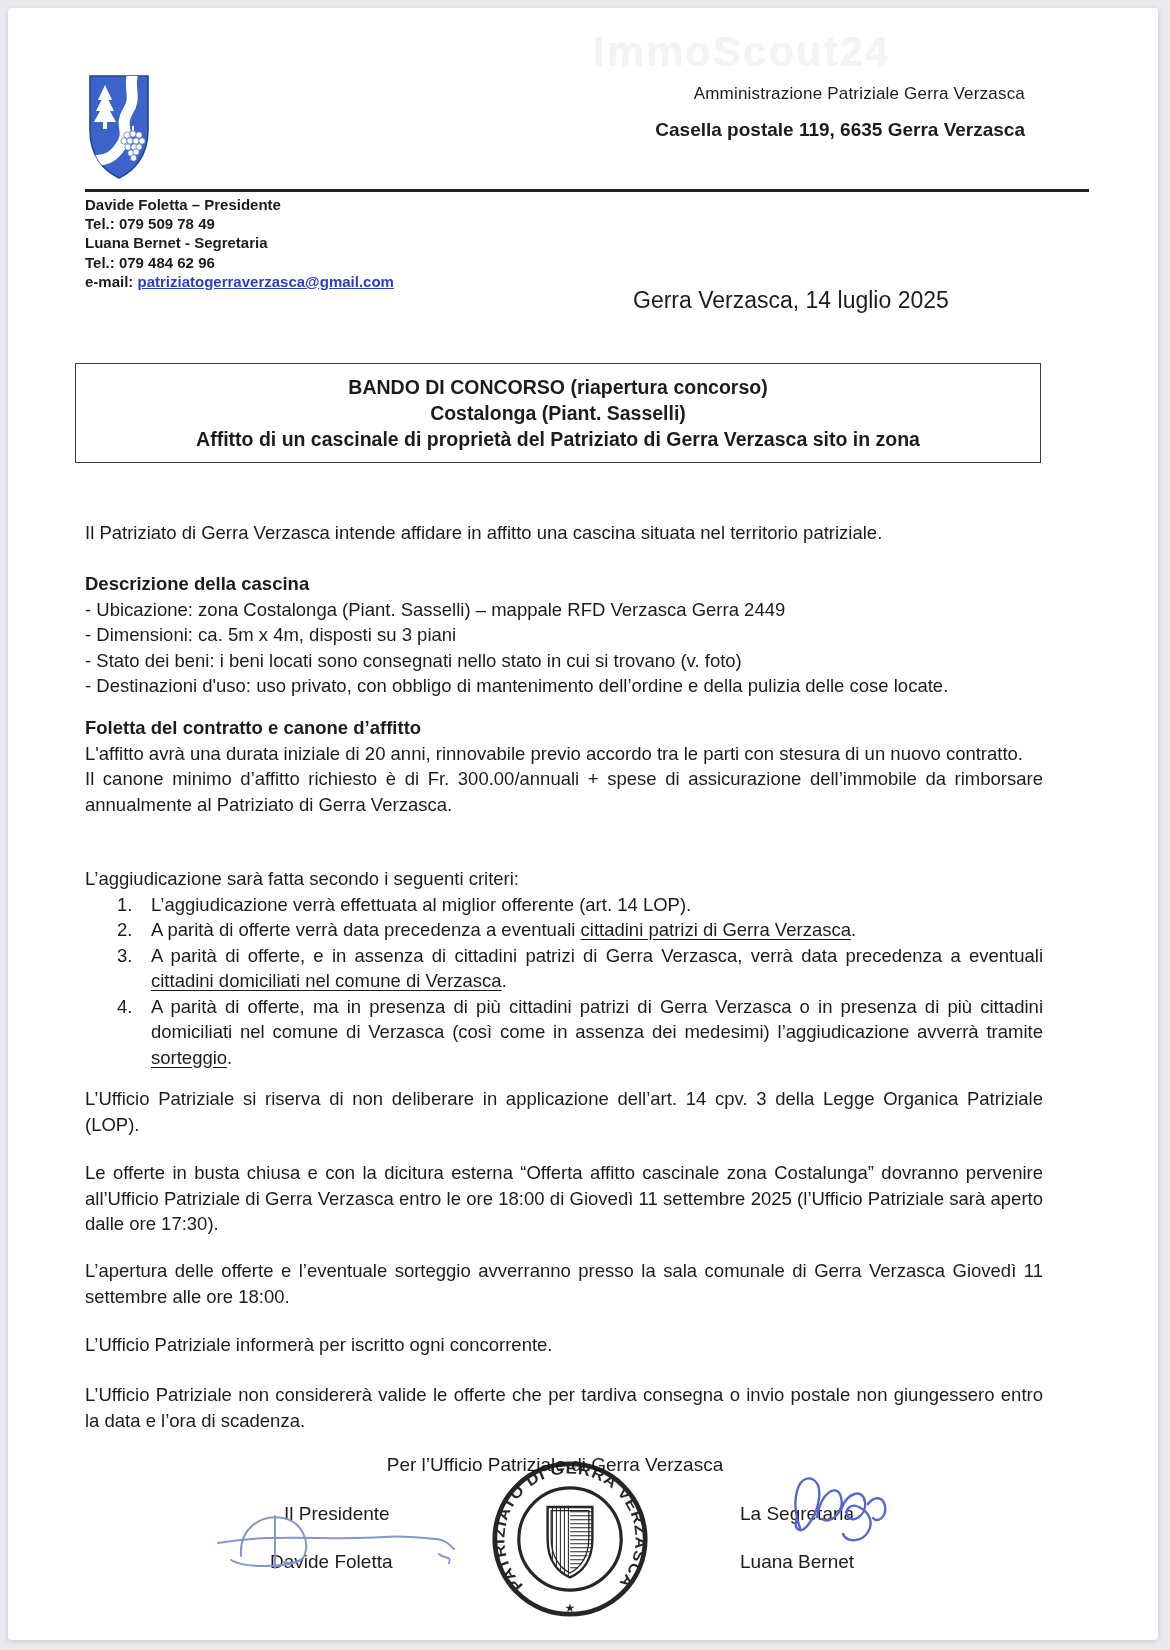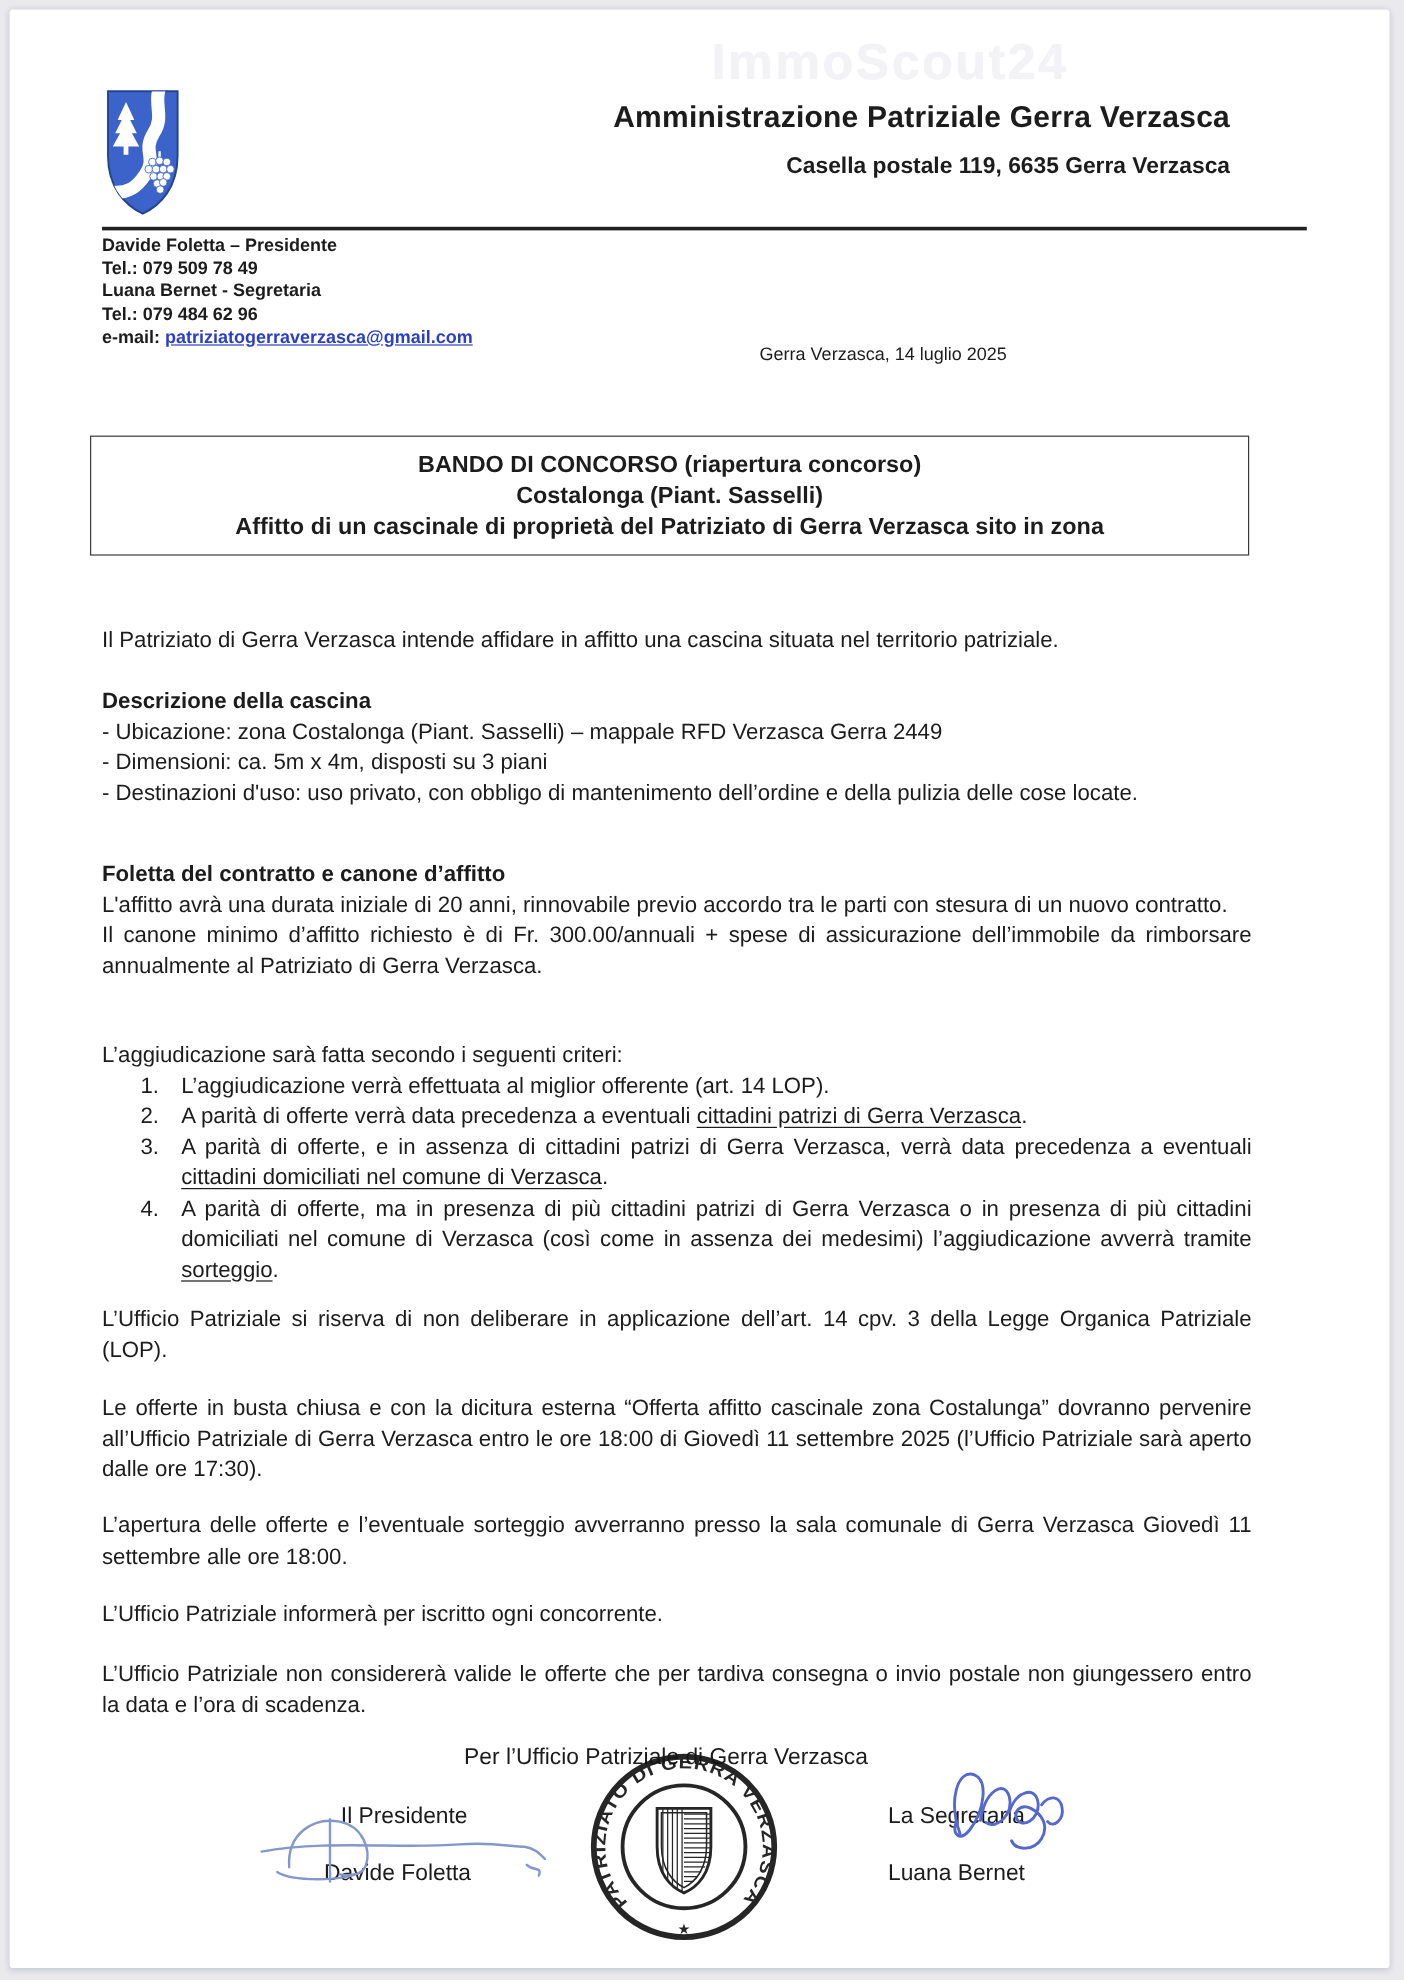--- a/index.html
+++ b/index.html
@@ -21,26 +21,26 @@
   .abs { position:absolute; }
   .watermark {
     left:585px; top:20px; width:360px; height:52px;
     font-size:42px; font-weight:bold; letter-spacing:2px;
     color:#f3f3f6; text-shadow:0 0 1px #ededf2;
     user-select:none;
   }
   
   .crest { left:80px; top:66px; }
   .header-text { top:76px; left:300px; right:133px; text-align:right; }
-  .org-name { font-size:25px; font-weight:bold; letter-spacing:.2px; }
+  .org-name { font-size:17px; font-weight:normal; letter-spacing:.2px; }
   .org-address { font-size:19px; margin-top:15px;font-weight:bold; }
   .divider { top:181px; left:77px; width:1004px; height:2.5px; background:#222; }
   .contacts { top:187px; left:77px; font-size:15px; line-height:19.2px;font-weight:bold; }
   .email-link { color:#2b3fc4; text-decoration:underline; cursor:pointer; }
-  .date-line { top:279px; left:625px; font-size:15px; }
+  .date-line { top:279px; left:625px; font-size:23px; }
   
   .title-box {
     top:355px; left:67px; right:117px;
     border:1.6px solid #3a3a3a;
     padding:10px 20px;
     text-align:center;
     font-size:19.5px; font-weight:bold; line-height:26px;
   }
   
   .block { left:77px; right:115px; font-size:18.5px; line-height:25.5px; }
@@ -136,20 +136,21 @@
     <div>Costalonga (Piant. Sasselli)</div>
     <div>Affitto di un cascinale di proprietà del Patriziato di Gerra Verzasca sito in zona</div>
   </div>
 
   <div class="abs block b-intro">Il Patriziato di Gerra Verzasca intende affidare in affitto una cascina situata nel territorio patriziale.</div>
 
   <div class="abs block b-desc">
     <div class="bold">Descrizione della cascina</div>
     <div>- Ubicazione: zona Costalonga (Piant. Sasselli) – mappale RFD Verzasca Gerra 2449</div>
     <div>- Dimensioni: ca. 5m x 4m, disposti su 3 piani</div>
+    <div>- Stato dei beni: i beni locati sono consegnati nello stato in cui si trovano (v. foto)</div>
     <div>- Destinazioni d'uso: uso privato, con obbligo di mantenimento dell’ordine e della pulizia delle cose locate.</div>
   </div>
 
   <div class="abs block b-contract">
     <div class="bold">Foletta del contratto e canone d’affitto</div>
     <div class="just">L'affitto avrà una durata iniziale di 20 anni, rinnovabile previo accordo tra le parti con stesura di un nuovo contratto.</div>
     <div class="just">Il canone minimo d’affitto richiesto è di Fr. 300.00/annuali + spese di assicurazione dell’immobile da rimborsare annualmente al Patriziato di Gerra Verzasca.</div>
   </div>
 
   <div class="abs block b-crit">

